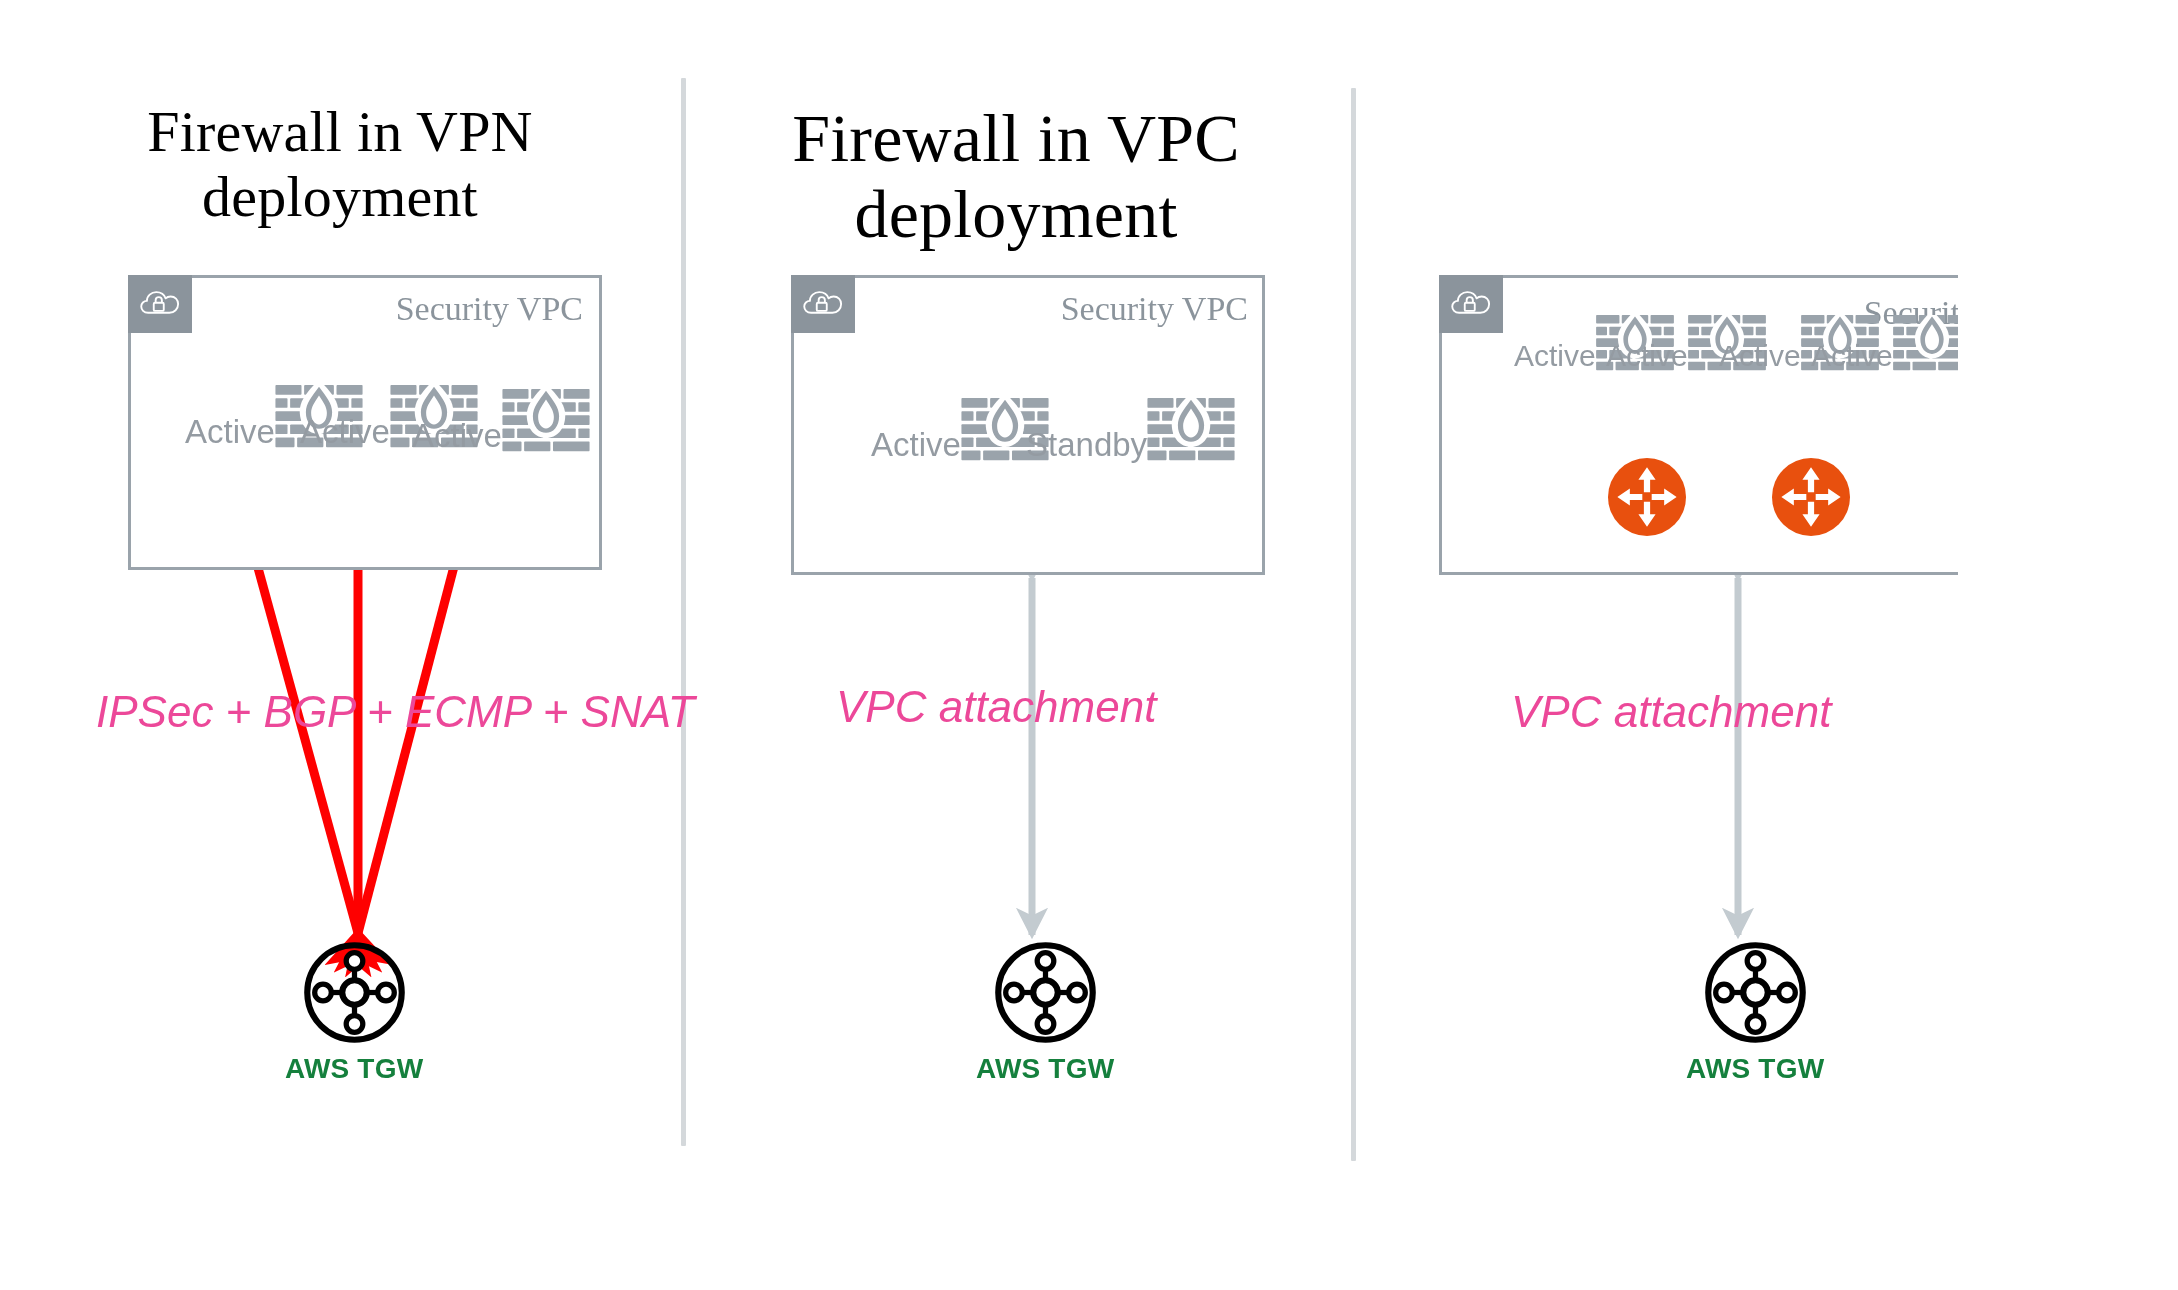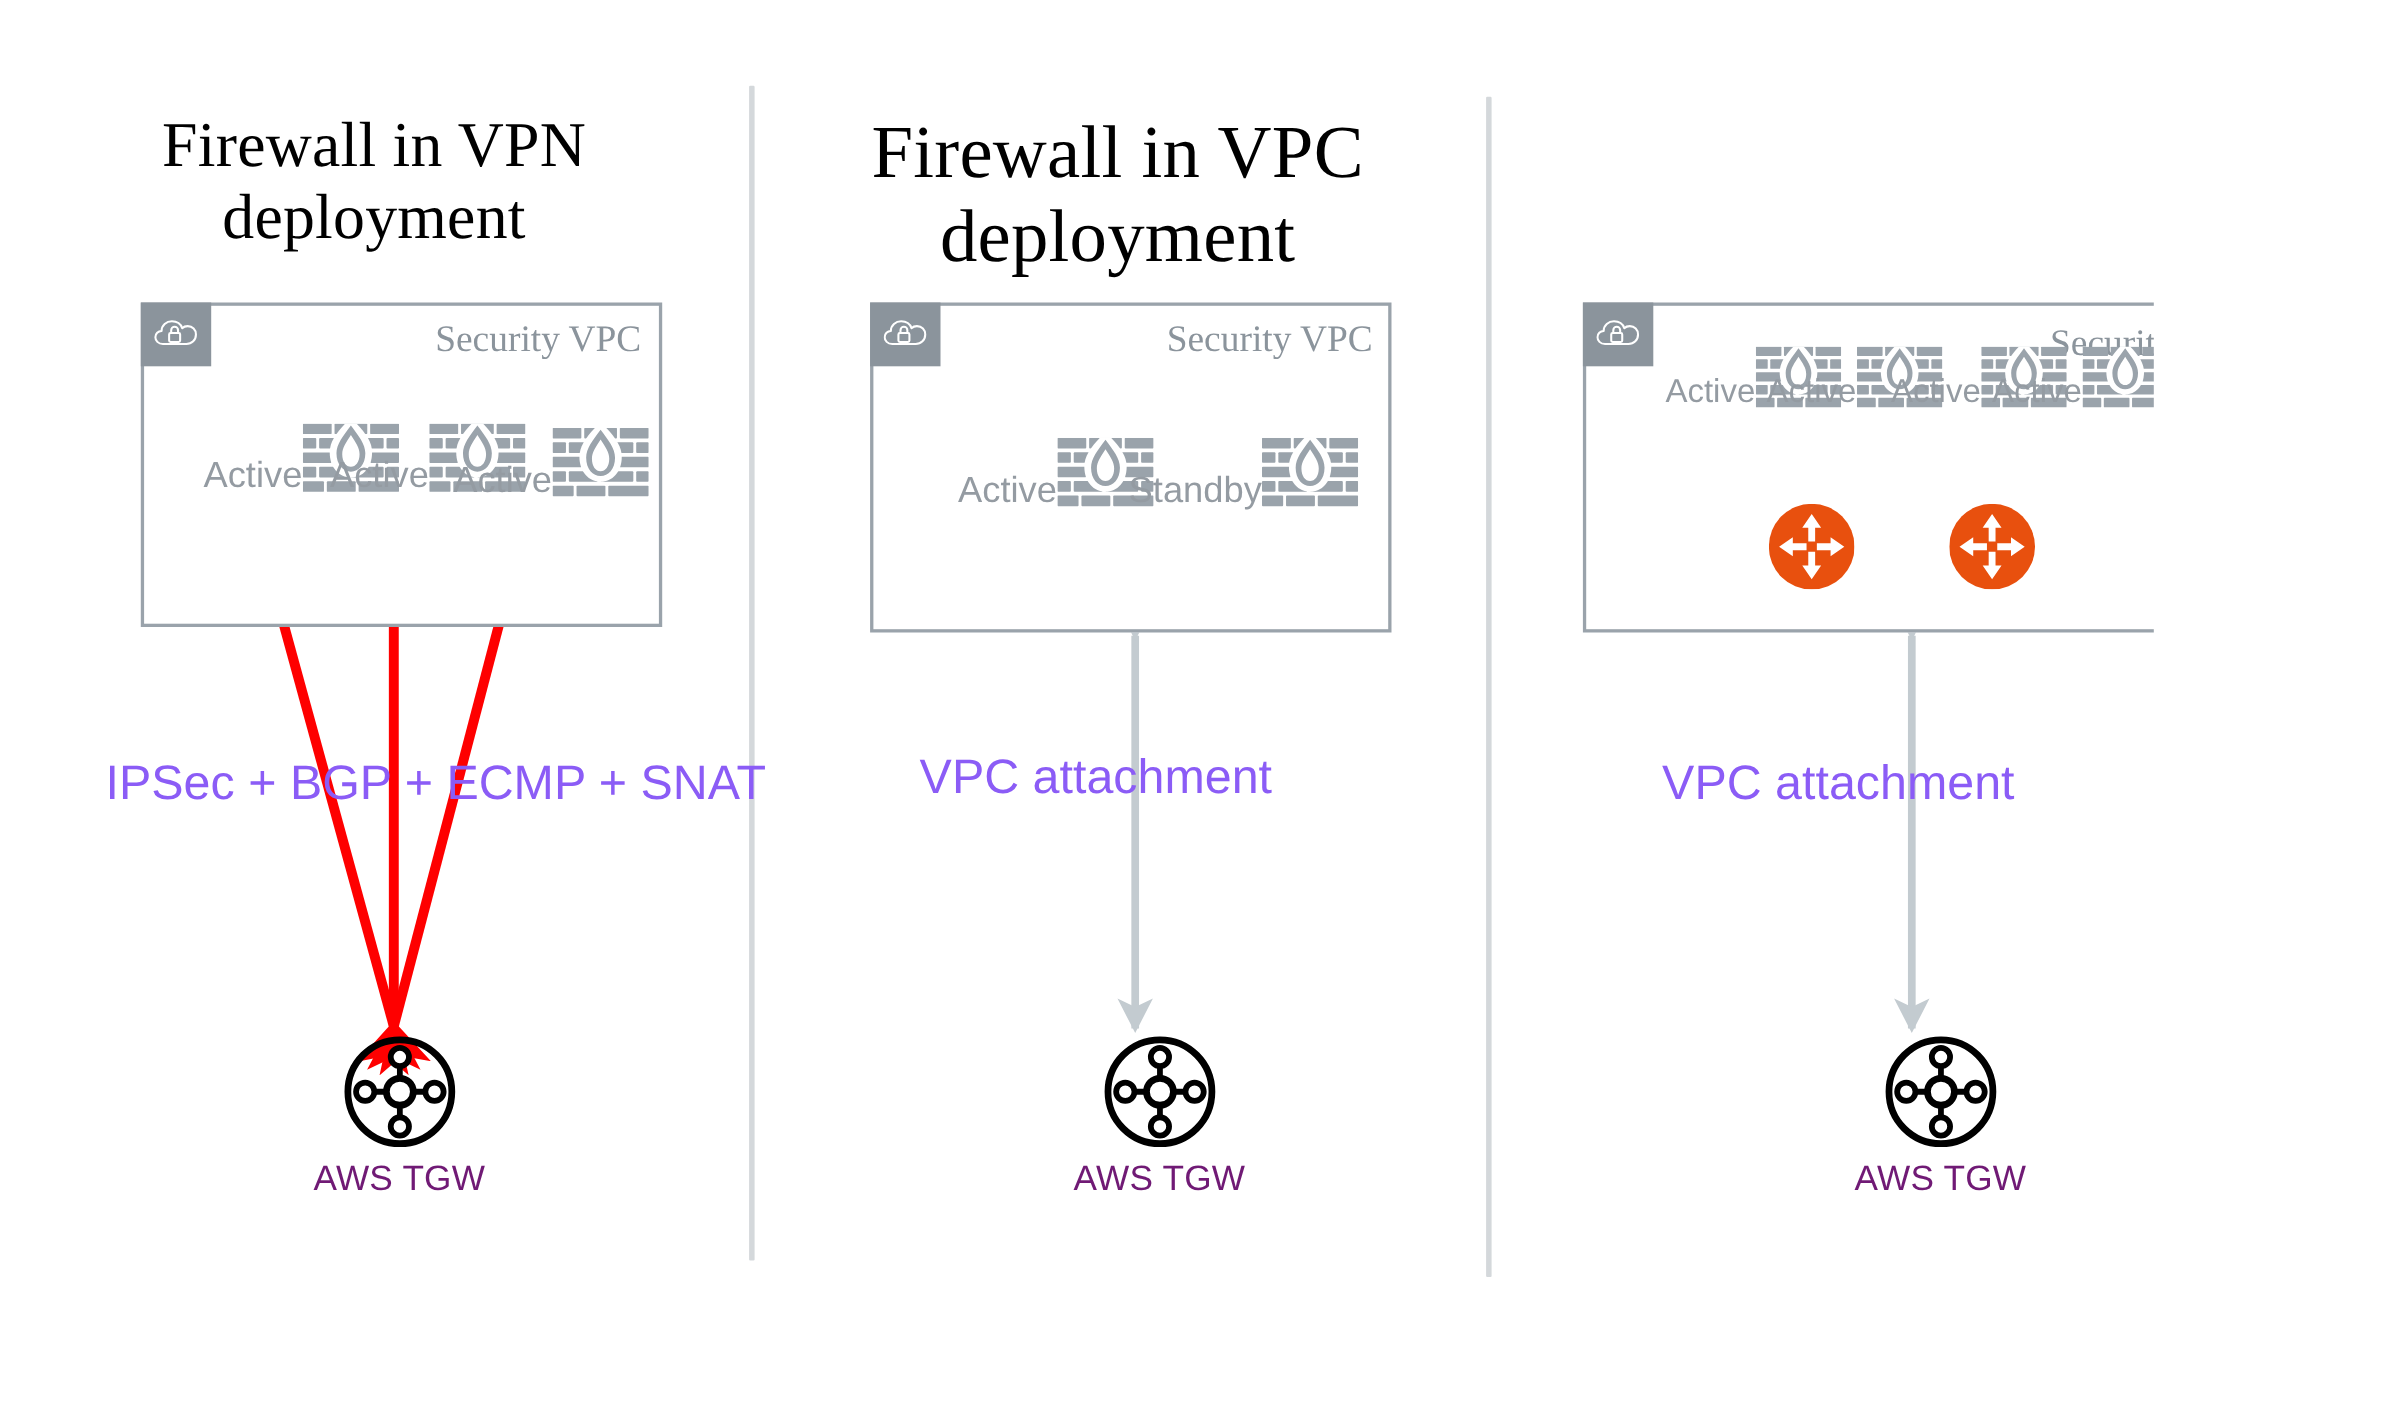--- a/index.html
+++ b/index.html
@@ -91,35 +91,36 @@
 
   
   .tgw {
     position: absolute;
     display: flex;
     flex-direction: column;
     align-items: center;
   }
   .tgw-label {
     font-family: "Liberation Sans", sans-serif;
-    font-weight: normal;
-    font-size: 32px;
-    color: #701a75;
+    font-weight: bold;
+    font-size: 28px;
+    color: #15803d;
     margin-top: 8px;
     letter-spacing: 0.2px;
     white-space: nowrap;
   }
 
   
   .conn-label {
     position: absolute;
     font-family: "Liberation Sans", sans-serif;
-    color: #8b5cf6;
+    color: #ec4899;
     white-space: nowrap;
     line-height: 1;
+    font-style: italic;
   }
 
   .svg-layer {
     position: absolute;
     left: 0;
     top: 0;
     width: 2178px;
     height: 1290px;
     pointer-events: none;
   }

